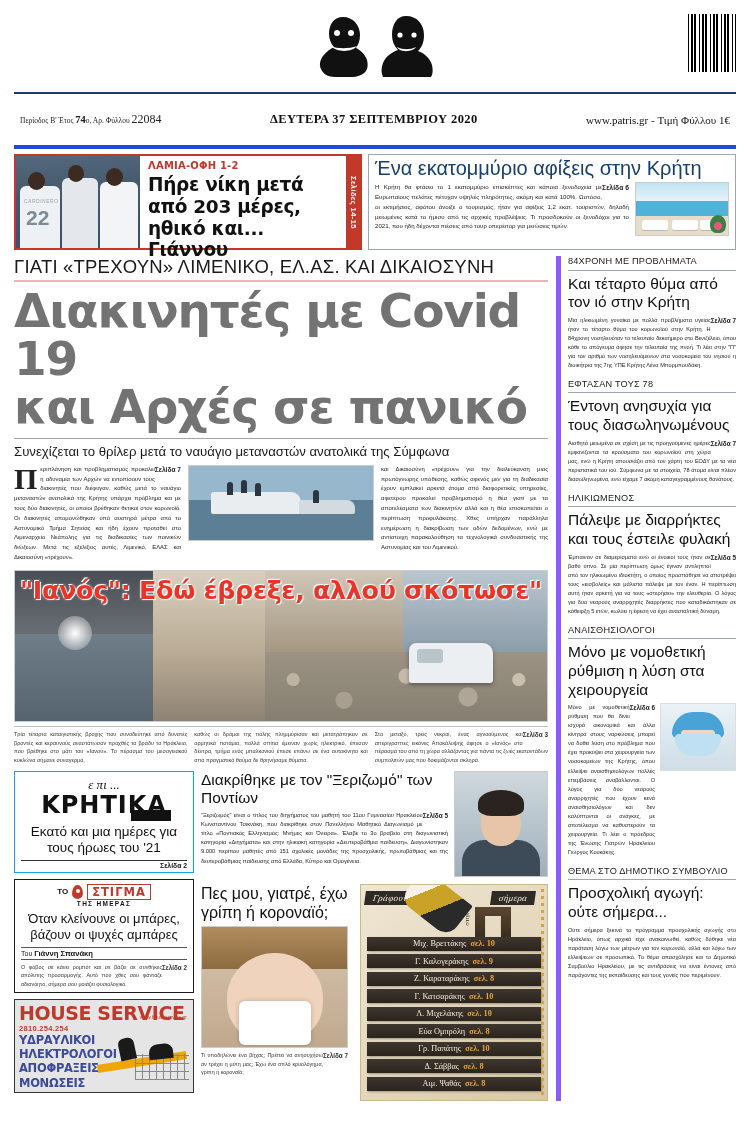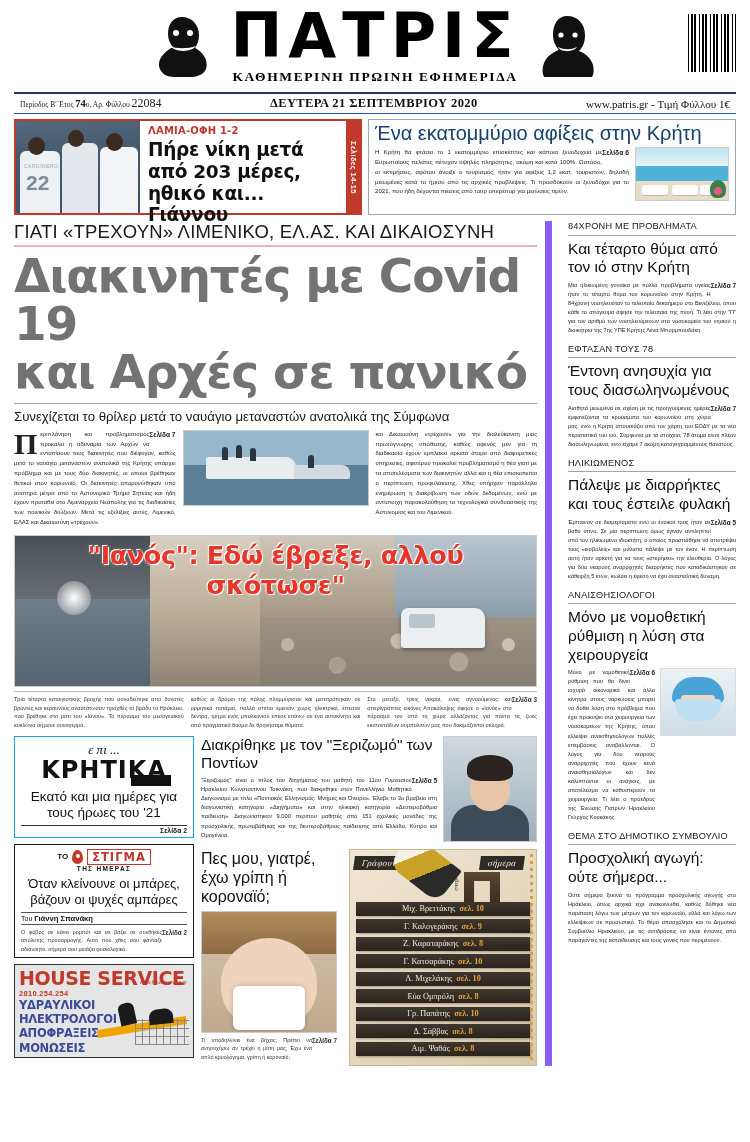--- a/index.html
+++ b/index.html
@@ -24,23 +24,23 @@
     font-weight:bold;font-size:62px;line-height:0.95;letter-spacing:6px;
     color:#000;
   }
   .paper-sub{
     font-family:"Liberation Serif", serif;
     font-weight:bold;font-size:13.5px;letter-spacing:1.6px;margin-top:4px;color:#000;
   }
 
   
   .dateline{
-    border-top:2px solid #1b3a6b;border-bottom:1px solid #1d4ed8;
+    border-top:2px solid #1b3a6b;border-bottom:4px solid #1d4ed8;
     height:19px;display:flex;align-items:center;justify-content:space-between;
-    padding:0 6px;margin-bottom:5px;
+    padding:16px 6px;margin-bottom:5px;
   }
   .dateline .issue{font-size:7.5px;color:#222;font-family:"Liberation Serif",serif;}
   .dateline .issue b{font-size:10.5px;}
   .dateline .issue .num{font-size:12px;font-family:"Liberation Serif",serif;}
   .dateline .date{font-family:"Liberation Serif",serif;font-weight:bold;font-size:12.5px;letter-spacing:.4px;}
   .dateline .site{font-size:11px;font-family:"Liberation Serif",serif;}
 
   
   .toprow{display:flex;gap:6px;height:96px;}
   .sportsbox{
@@ -73,21 +73,21 @@
   .tour-photo .sky{position:absolute;top:0;left:0;right:0;height:34%;background:linear-gradient(#bfe3f2,#e8f4fa);}
   .tour-photo .pool{position:absolute;top:34%;left:0;right:0;height:30%;background:#4fb3d9;}
   .tour-photo .deck{position:absolute;top:64%;left:0;right:0;bottom:0;background:#e7dcc8;}
   .tour-photo .bed{position:absolute;bottom:5px;width:26px;height:10px;background:#fdfdfd;border-radius:2px;box-shadow:0 1px 0 #bbb;}
   .tour-photo .b1{left:6px;} .tour-photo .b2{left:36px;} .tour-photo .b3{left:64px;}
   .tour-photo .plant{position:absolute;bottom:2px;right:2px;width:16px;height:18px;background:radial-gradient(circle at 50% 60%,#e0577f 0 30%,#3f7d46 31% 100%);border-radius:50% 50% 40% 40%;}
 
   
   .body-row{display:flex;gap:8px;margin-top:6px;}
   .main-col{flex:1;min-width:0;}
-  .right-col{flex:0 0 168px;border-left:7px solid #8b5cf6;padding-left:16px;}
+  .right-col{flex:0 0 168px;border-left:5px solid #8b5cf6;padding-left:7px;}
 
   .lead-kicker{
     font-size:18.5px;letter-spacing:.2px;color:#1a1a1a;padding-bottom:2px;
     border-bottom:2px solid #e8b6b8;
   }
   .lead-head{
     font-family:"DejaVu Sans",sans-serif;font-weight:bold;
     font-size:47px;line-height:1.02;letter-spacing:-1.2px;color:#737373;
     margin-top:5px;
   }
@@ -236,42 +236,38 @@
 
   <div class="masthead">
     <div class="head-face">
       <svg viewBox="0 0 62 66" width="62" height="66" aria-hidden="true">
         <path d="M30 4c10 0 17 8 17 18 0 6-2 10-4 13 4 2 9 6 11 12 1 4 1 8-1 11-3 4-9 6-15 6H22c-7 0-12-3-14-8-2-4-1-9 2-13 3-4 7-7 11-9-3-3-5-8-5-13C16 11 21 4 30 4z" fill="#111"></path>
         <circle cx="24" cy="20" r="3" fill="#fff"></circle>
         <circle cx="38" cy="20" r="3" fill="#fff"></circle>
         <path d="M18 33c6 3 18 3 26 0-4 6-20 7-26 0z" fill="#fff"></path>
       </svg>
     </div>
-    <div class="title-wrap">
-      <div class="paper-title">ΠΑΤΡΙΣ</div>
-      <div class="paper-sub">ΚΑΘΗΜΕΡΙΝΗ ΠΡΩΙΝΗ ΕΦΗΜΕΡΙΔΑ</div>
-    </div>
     <div class="head-face">
       <svg viewBox="0 0 62 66" width="62" height="66" aria-hidden="true">
         <path d="M31 3c11 0 18 8 18 19 0 7-2 12-6 16 6 2 12 7 14 14 1 5 1 9-1 12H8c-2-4-2-9 0-14 3-7 9-11 15-13-4-4-6-9-6-15C17 11 22 3 31 3z" fill="#111"></path>
         <circle cx="25" cy="22" r="2.6" fill="#fff"></circle>
         <circle cx="39" cy="22" r="2.6" fill="#fff"></circle>
         <path d="M22 34c6 3 13 3 19 0-3 5-16 6-19 0z" fill="#fff"></path>
       </svg>
     </div>
     <div class="barcode"></div>
   </div>
 
   <div class="dateline">
     <div class="issue">
       <span>Περίοδος Β' Έτος</span>
       <b>74</b><span>ο, Αρ. Φύλλου</span>
       <span class="num">22084</span>
     </div>
-    <div class="date">ΔΕΥΤΕΡΑ 21 ΣΕΠΤΕΜΒΡΙΟΥ 2020</div>
+    <div class="date">ΔΕΥΤΕΡΑ 37 ΣΕΠΤΕΜΒΡΙΟΥ 2020</div>
     <div class="site">www.patris.gr - Τιμή Φύλλου 1€</div>
   </div>
 
   <div class="toprow">
 
     <div class="sportsbox">
       <div class="sports-photo">
         <div class="pitch"></div>
         <div class="p1"></div>
           <div class="p2"></div>

